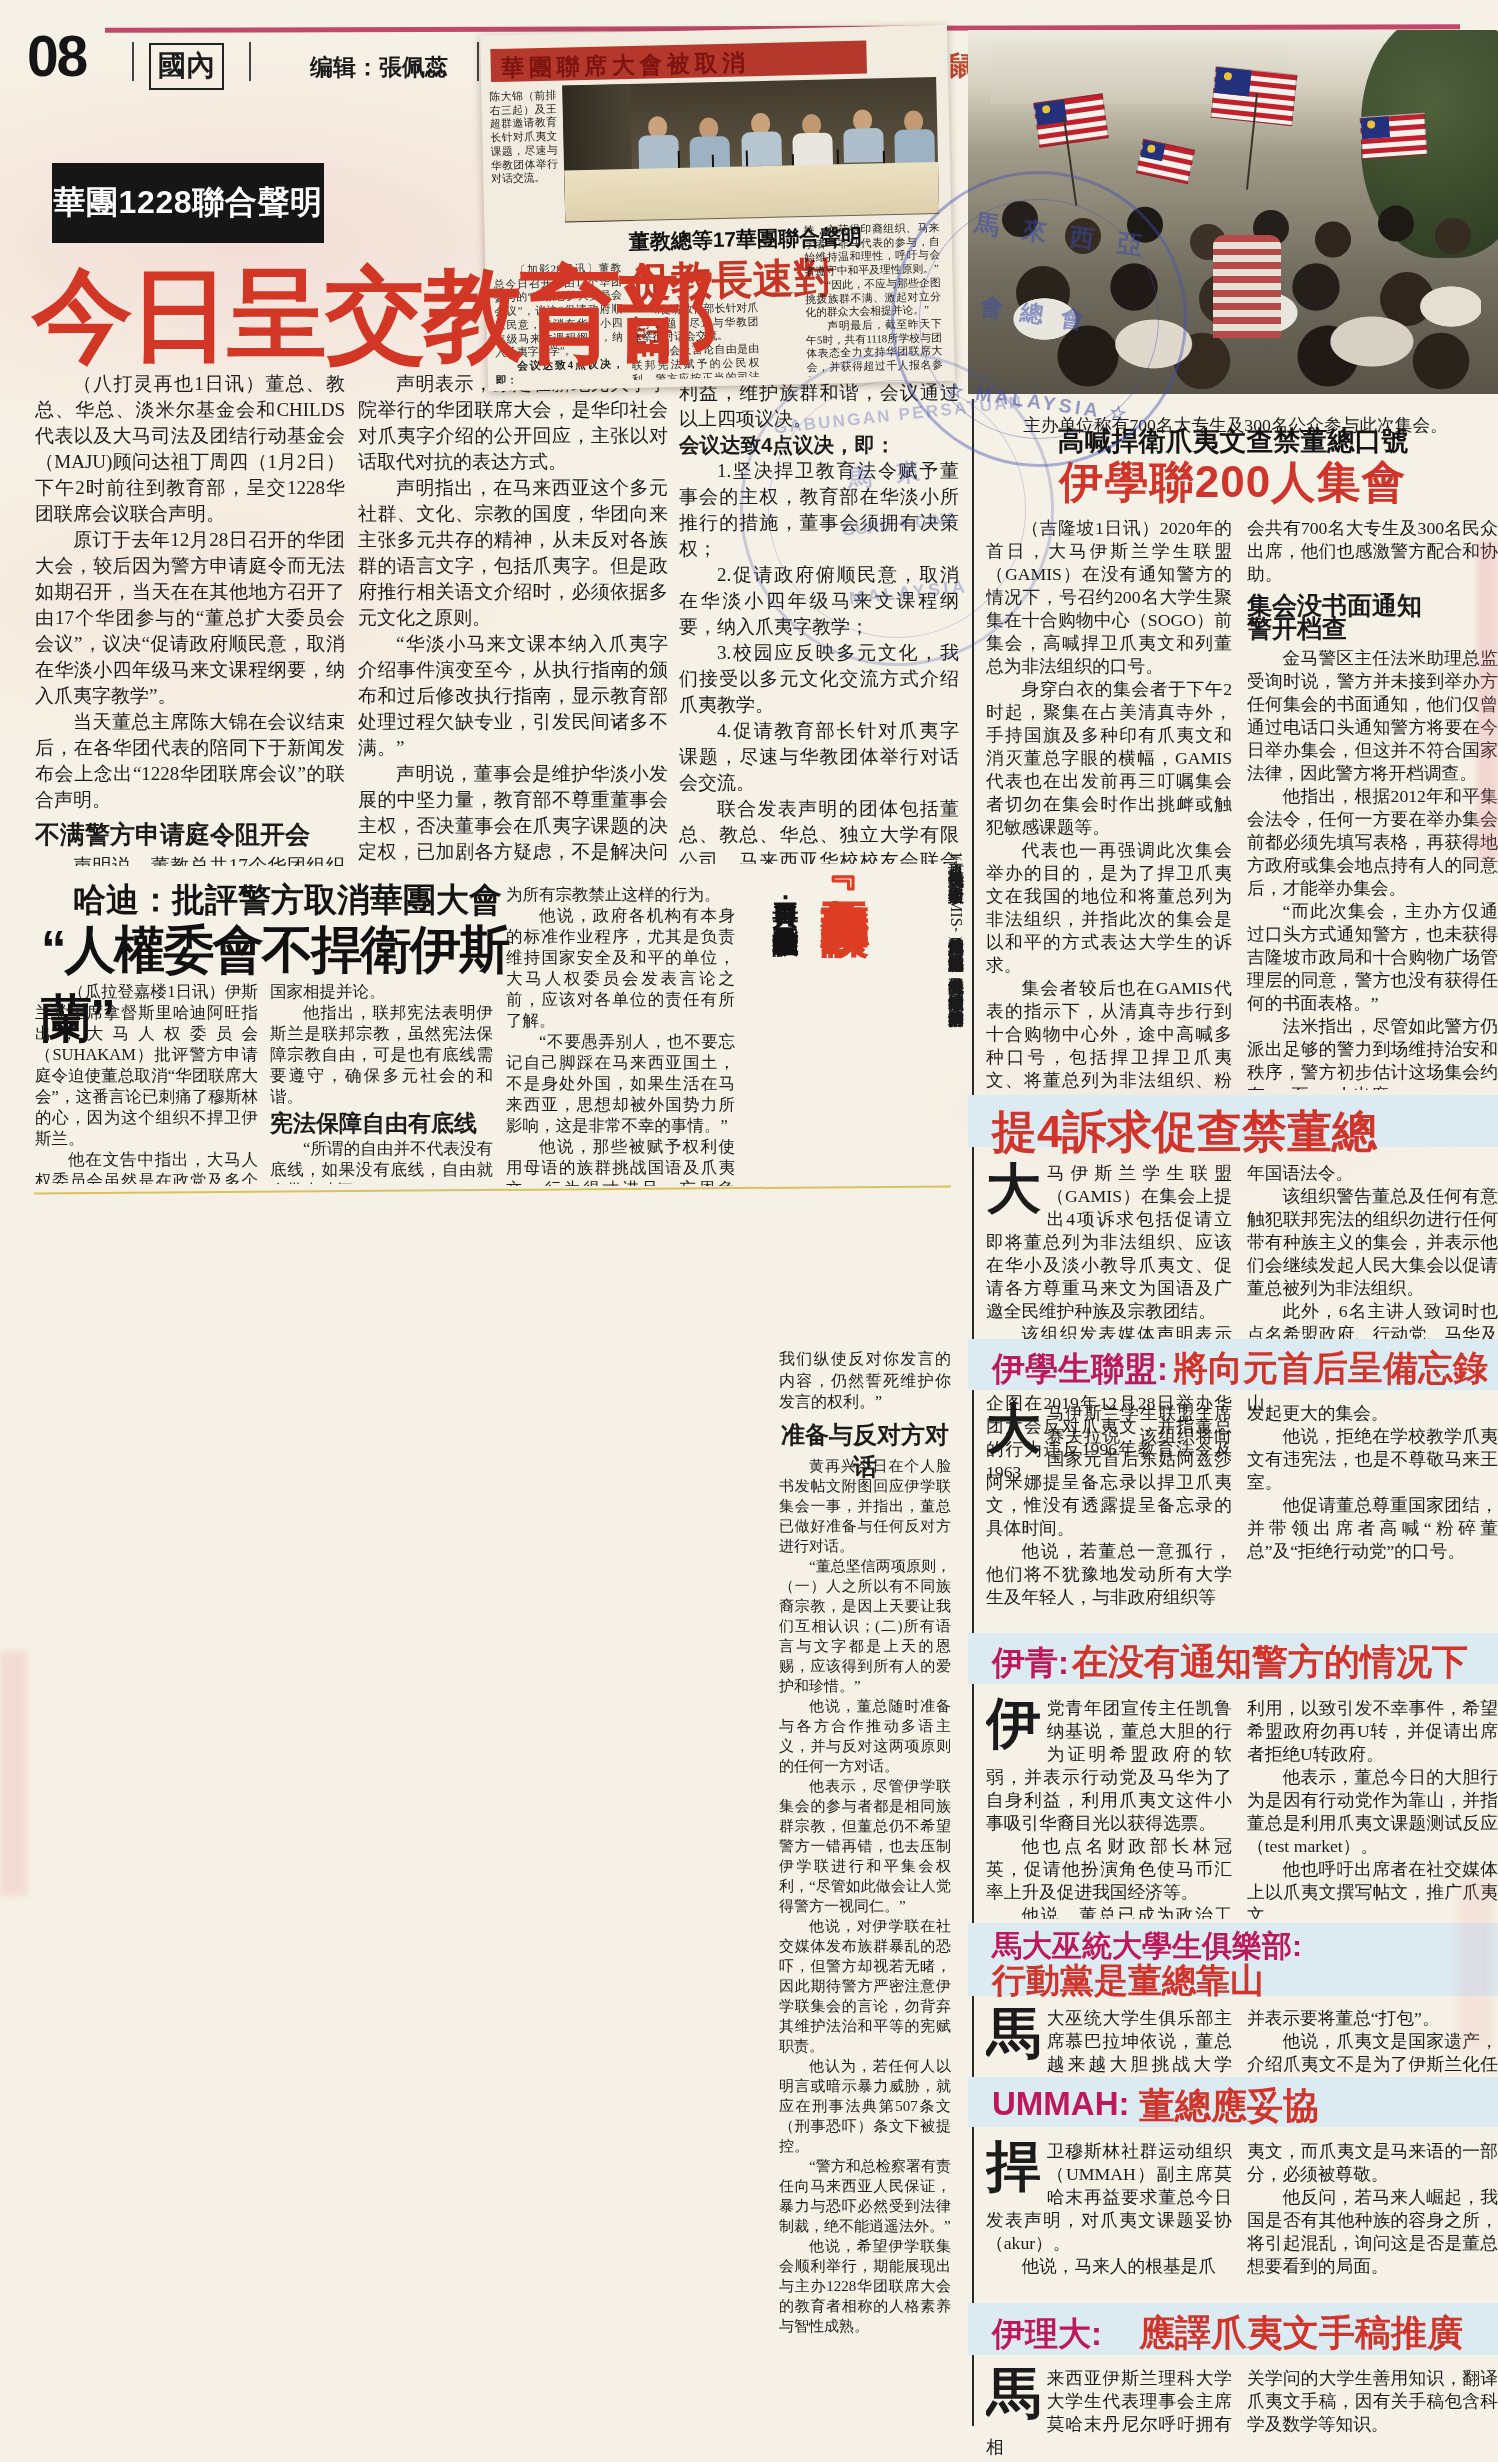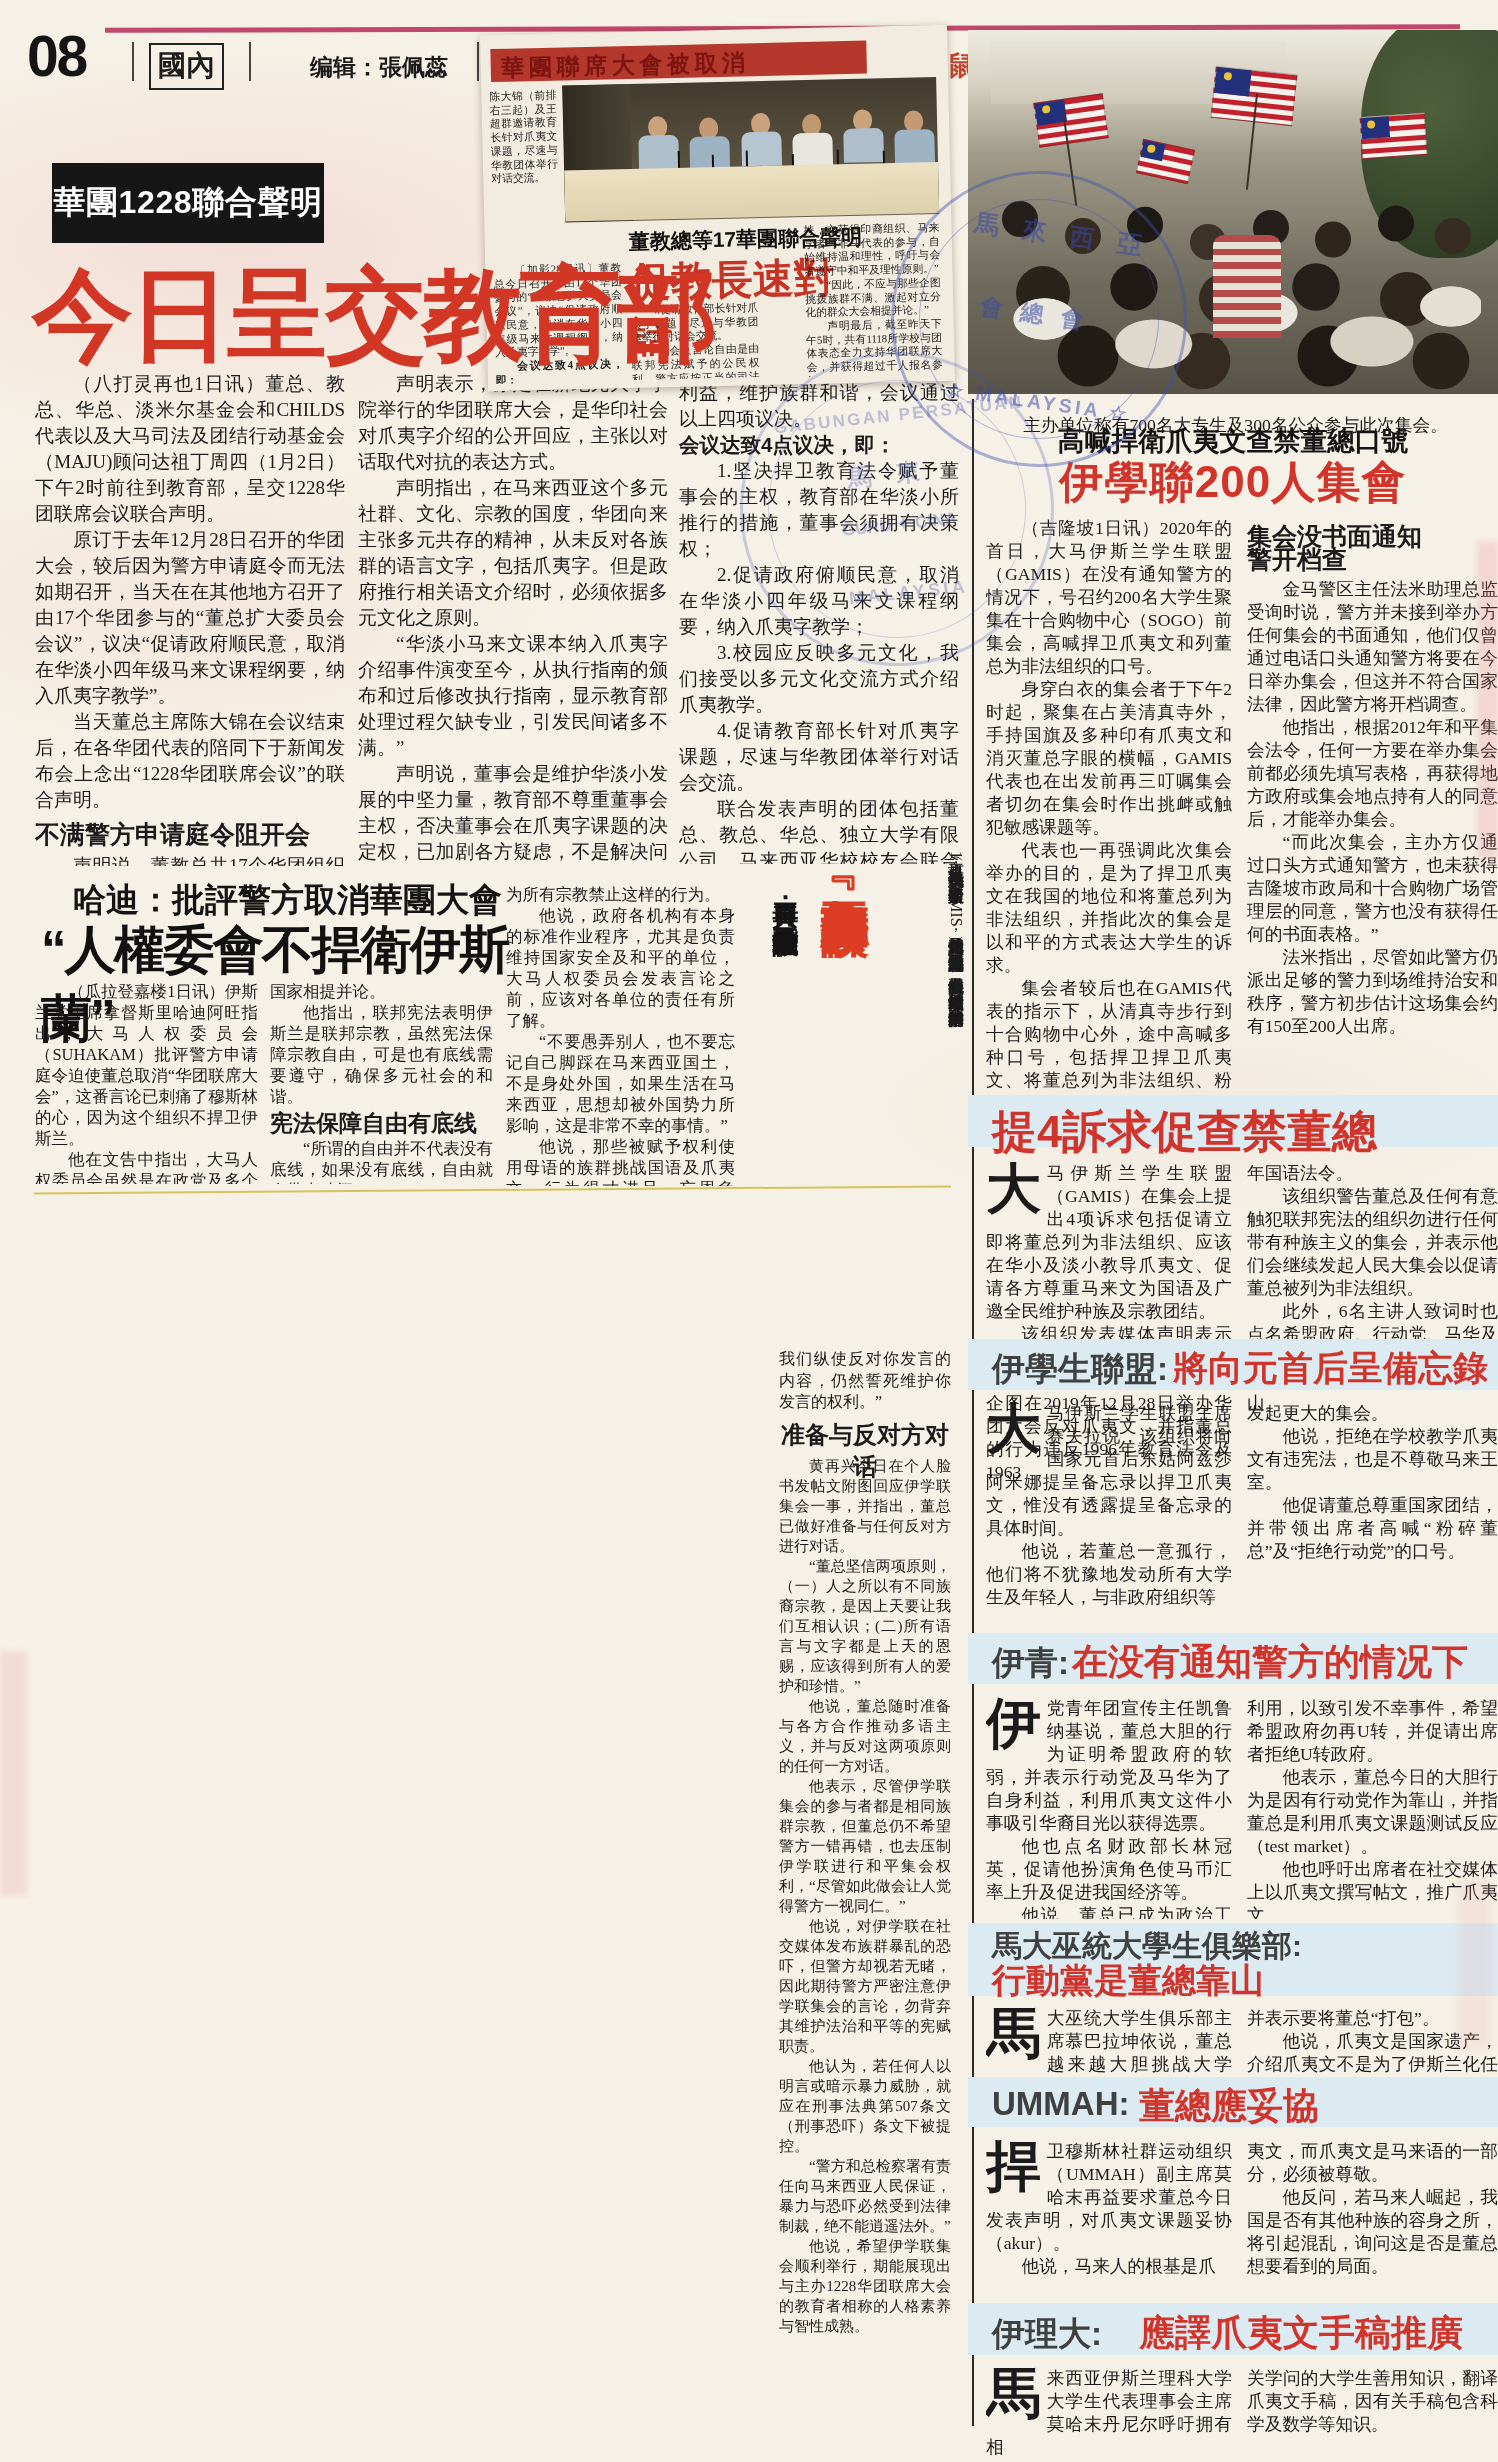--- a/index.html
+++ b/index.html
@@ -14,21 +14,21 @@
   .col p{margin:0;text-indent:2em;text-align:justify;}
   .col p.ni{text-indent:0;}
   .bt-main{font-size:19px;line-height:26px;}
   .bt-hadi{font-size:16.5px;line-height:21px;}
   .bt-rally{font-size:17.7px;line-height:23px;}
   .bt-dz{font-size:15px;line-height:20px;}
   .bt-clip{font-size:10.8px;line-height:13.7px;}
   .sub-c{font-family:"Liberation Sans",sans-serif;font-weight:bold;text-align:center;text-indent:0 !important;}
   .red{color:#d0342a;}
   .banner{background:#dcebf1;}
-  .banner .bk{font-family:"Liberation Sans",sans-serif;font-weight:bold;color:#404040;}
+  .banner .bk{font-family:"Liberation Sans",sans-serif;font-weight:bold;color:#be185d;}
   .banner .rd{font-family:"Liberation Sans",sans-serif;font-weight:900;color:#d0342a;}
   .vert{writing-mode:vertical-rl;}
   .dropcap{float:left;font-size:55px;line-height:49px;font-weight:bold;margin:2.3px 5.7px 0 0;font-family:"Liberation Serif",serif;}
   .stamp{border:3.4px solid rgba(64,80,178,.50);border-radius:50%;color:rgba(56,72,170,.62);}
   .stamp .inner{position:absolute;left:25px;top:25px;right:25px;bottom:25px;border:1.7px solid rgba(64,80,178,.45);border-radius:50%;}
   .stamp span{position:absolute;font-family:"Liberation Sans",sans-serif;font-weight:bold;}
   .flag{background:repeating-linear-gradient(180deg,#c3202e 0 5.1px,#f4f2ec 5.1px 10.3px);border:0.6px solid rgba(60,50,40,.4);}
   .flag .canton{position:absolute;left:0;top:0;width:44%;height:52%;background:#23317c;}
   .flag .star{position:absolute;left:10%;top:8%;width:8px;height:8px;background:#e9c239;border-radius:50%;}
   .pole{background:#3a332b;width:2.3px;}
@@ -234,20 +234,21 @@
 <div class="t sans red" style="left:968px;top:453px;width:530px;font-size:44px;font-weight:900;text-align:center;letter-spacing:1.1px;">伊學聯200人集會</div>
 
 <div class="t col bt-rally" style="left:986px;top:517px;width:246px;height:573px;">
   <p>（吉隆坡1日讯）2020年的首日，大马伊斯兰学生联盟（GAMIS）在没有通知警方的情况下，号召约200名大学生聚集在十合购物中心（SOGO）前集会，高喊捍卫爪夷文和列董总为非法组织的口号。</p>
   <p>身穿白衣的集会者于下午2时起，聚集在占美清真寺外，手持国旗及多种印有爪夷文和消灭董总字眼的横幅，GAMIS代表也在出发前再三叮嘱集会者切勿在集会时作出挑衅或触犯敏感课题等。</p>
   <p>代表也一再强调此次集会举办的目的，是为了捍卫爪夷文在我国的地位和将董总列为非法组织，并指此次的集会是以和平的方式表达大学生的诉求。</p>
   <p>集会者较后也在GAMIS代表的指示下，从清真寺步行到十合购物中心外，途中高喊多种口号，包括捍卫捍卫爪夷文、将董总列为非法组织、粉碎董总及拒绝行动党等口号，集会大约在进行1小时30分就结束。</p>
 
 </div>
 <div class="t col bt-rally" style="left:1247px;top:517px;width:251px;height:573px;">
+  <p class="ni">会共有700名大专生及300名民众出席，他们也感激警方配合和协助。</p>
   <p class="sub-c" style="font-size:25px;margin-top:8px;">集会没书面通知</p>
   <p class="sub-c" style="font-size:25px;margin-bottom:6.8px;">警开档查</p>
   <p>金马警区主任法米助理总监受询时说，警方并未接到举办方任何集会的书面通知，他们仅曾通过电话口头通知警方将要在今日举办集会，但这并不符合国家法律，因此警方将开档调查。</p>
   <p>他指出，根据2012年和平集会法令，任何一方要在举办集会前都必须先填写表格，再获得地方政府或集会地点持有人的同意后，才能举办集会。</p>
   <p>“而此次集会，主办方仅通过口头方式通知警方，也未获得吉隆坡市政局和十合购物广场管理层的同意，警方也没有获得任何的书面表格。”</p>
   <p>法米指出，尽管如此警方仍派出足够的警力到场维持治安和秩序，警方初步估计这场集会约有150至200人出席。</p>
 
 </div>
 
 <div class="t banner" style="left:968px;top:1095px;width:530px;height:52px;">

